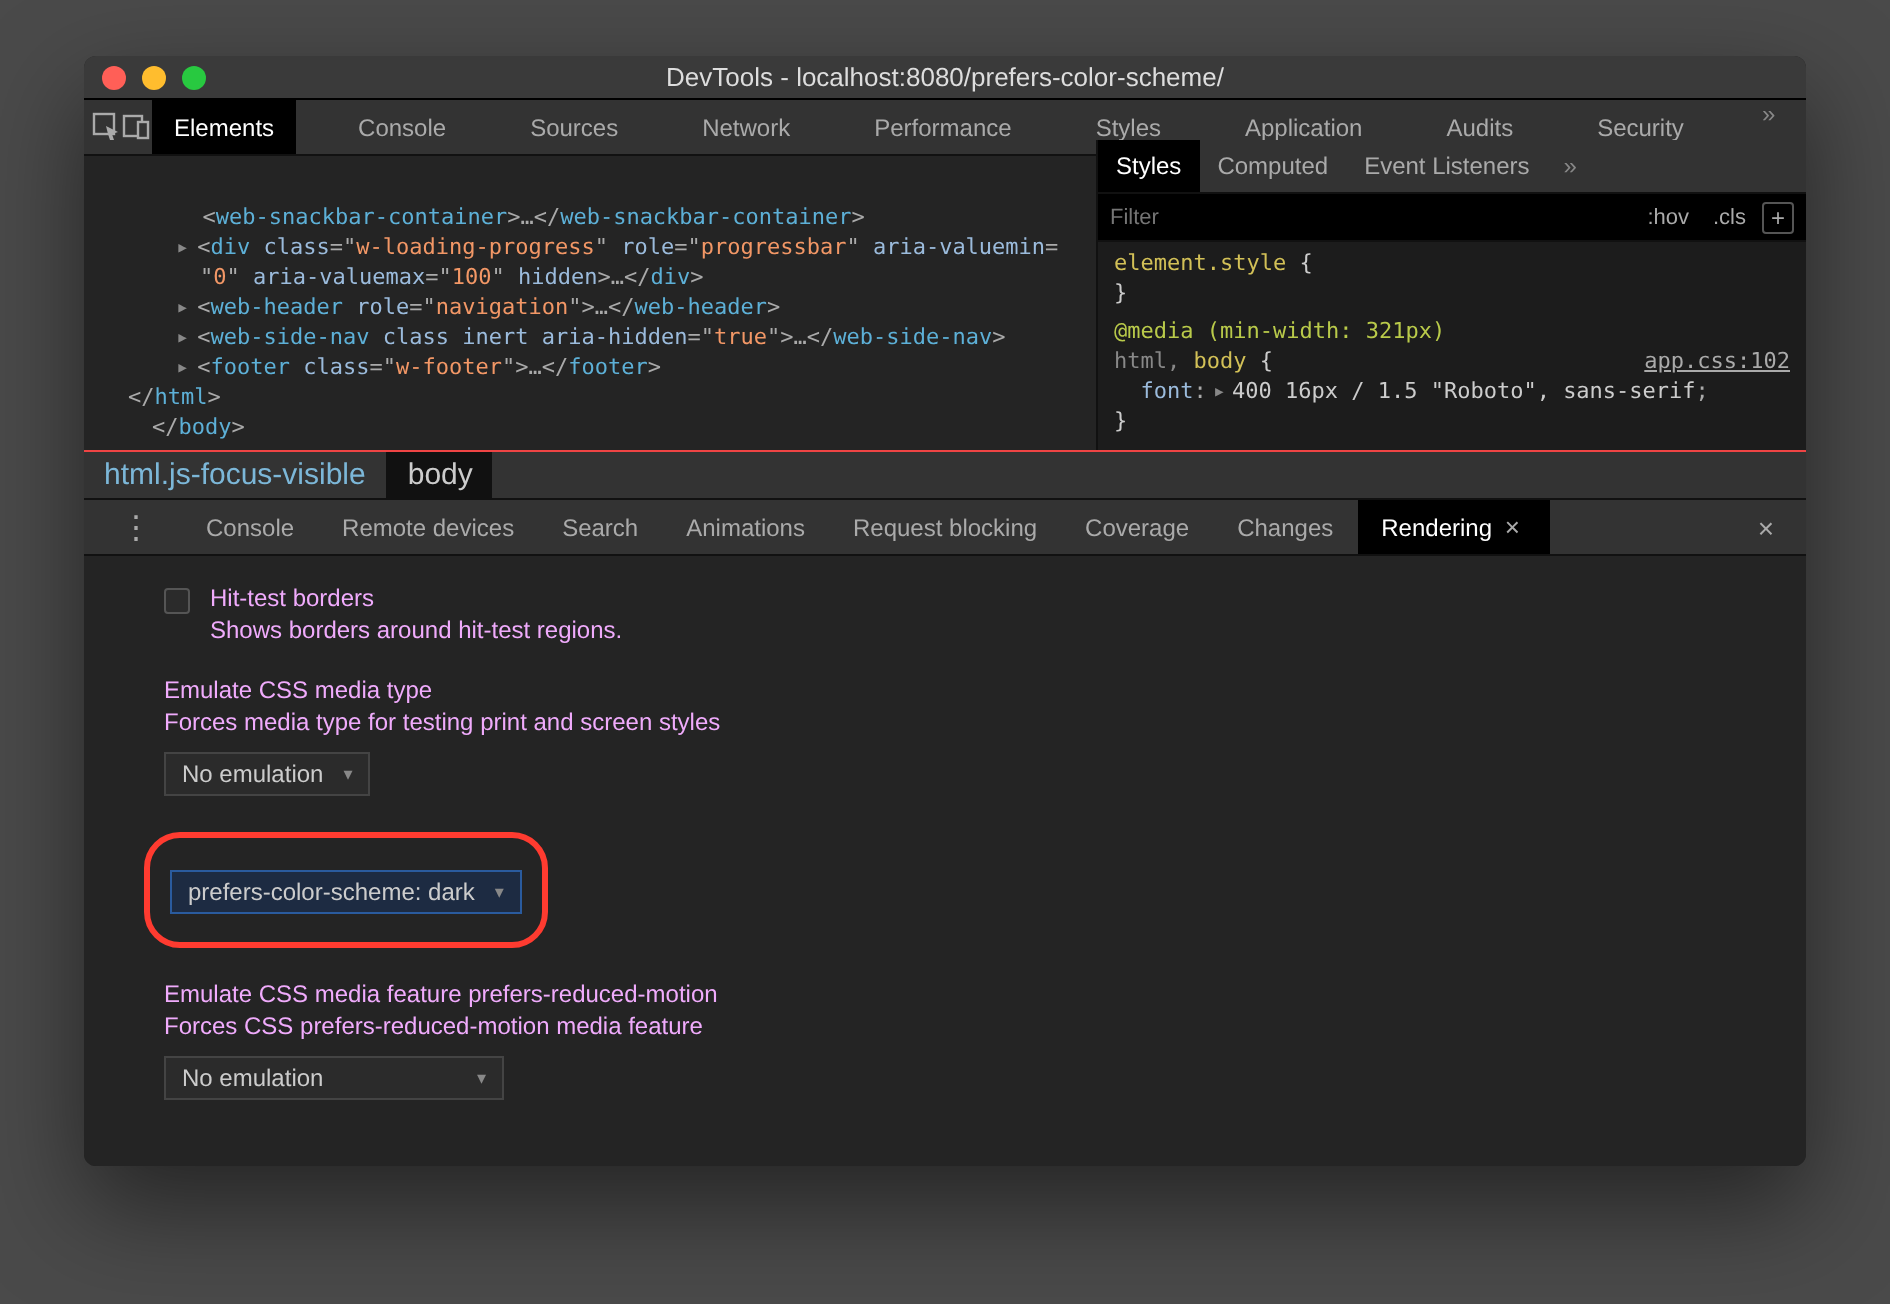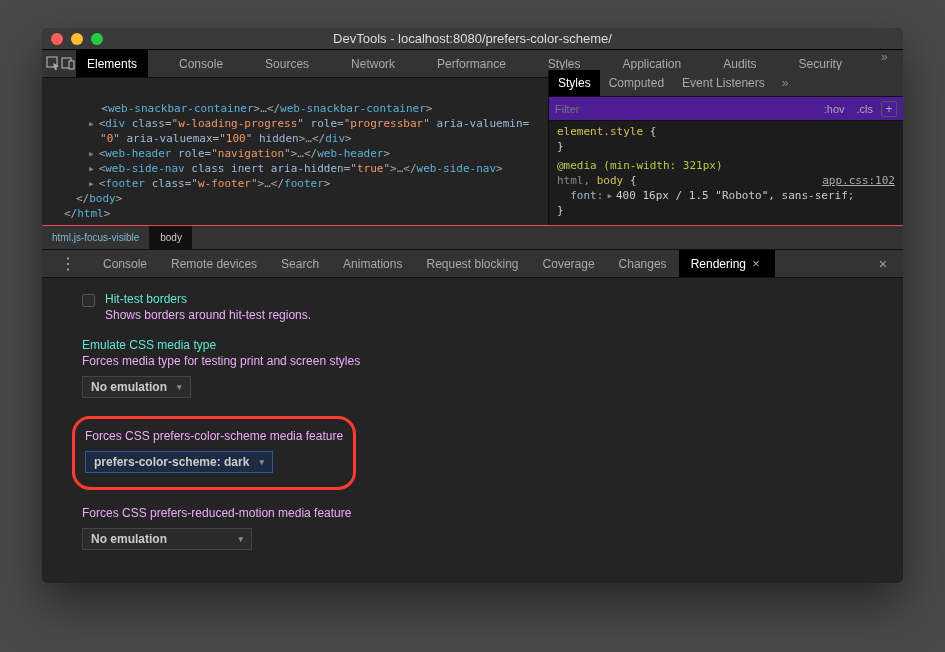--- a/index.html
+++ b/index.html
@@ -55,51 +55,51 @@
 .dom .tri::before{content:"▸"; color:#888; margin-right:4px;}
 .tag{color:#5db0d7}
 .attrn{color:#9bbbdc}
 .attrv{color:#f29766}
 .punct{color:#aaa}
 
 .side { width:355px; background:#1c1c1c; display:flex; flex-direction:column; border-left:1px solid #111;}
 .side-tabs{height:27px; background:#333; display:flex; align-items:center; border-bottom:1px solid #111; padding:0 0;}
 .side-tab{padding:0 9px; color:#aaa; font-size:12px; height:100%; display:flex; align-items:center;}
 .side-tab.active{background:#000; color:#fff;}
-.filterbar{height:24px; border-bottom:1px solid #111; display:flex; align-items:center; padding:0 6px; gap:4px; background:#4c1d95;}
+.filterbar{height:24px; border-bottom:1px solid #111; display:flex; align-items:center; padding:0 6px; gap:4px; background:#000000;}
 .filterbar input{flex:1; background:transparent; border:none; color:#888; font-size:11px; outline:none;}
 .fbtn{color:#aaa; font-size:11px; padding:0 4px;}
 .plus{border:1px solid #555; width:16px; height:16px; display:flex; align-items:center; justify-content:center; border-radius:2px; color:#aaa;}
 .styles{flex:1; padding:3px 8px; font-family:Menlo,Consolas,monospace; font-size:11px; line-height:15px; color:#ccc; overflow:hidden;}
 .styles .rule{margin-bottom:4px;}
 .sel{color:#d2c057}
 .brace{color:#ccc}
 .mq{color:#b9ca4a}
 .src{float:right; color:#aaa; text-decoration:underline; font-size:11px;}
 .prop{color:#9bbbdc}
 .val{color:#ccc}
 .valtri::before{content:"▸"; color:#888; margin:0 3px;}
 
 .crumbs{height:24px; background:#333; display:flex; align-items:center; border-bottom:1px solid #111;}
-.crumb{padding:0 10px; font-size:10px; color:#ccc; height:100%; display:flex; align-items:center;}
+.crumb{padding:0 10px; font-size:15px; color:#ccc; height:100%; display:flex; align-items:center;}
 .crumb.active{background:#111;}
 .crumb:not(.active){border-right:1px solid #111;}
 
 .drawer{flex:1; display:flex; flex-direction:column; background:#242424; overflow:hidden;}
 .drawer-tabs{height:28px; background:#333; display:flex; align-items:center; padding:0 8px; border-bottom:1px solid #111;}
 .dtab{padding:0 12px; color:#aaa; font-size:12px; height:100%; display:flex; align-items:center;}
 .dtab.active{background:#000; color:#fff;}
 .close-x{color:#aaa; font-size:13px; padding:0 3px;}
 .drawer-x{margin-left:auto; padding-right:8px; color:#aaa; font-size:14px;}
 
 .drawer-body{flex:1; padding:6px 18px 14px 14px; overflow:hidden; color:#bbb;}
 .section{margin:8px 0 16px 26px;}
-.section .title-t{color:#5eead4; font-size:12px;}
+.section .title-t{color:#f0abfc; font-size:12px;}
 .section .desc{color:#f0abfc; font-size:12px; margin-top:2px;}
-.select{display:inline-flex; align-items:center; border:1px solid #444; background:#2b2b2b; height:22px; padding:0 8px; margin-top:8px; font-size:12px; color:#ccc;font-weight:bold;}
+.select{display:inline-flex; align-items:center; border:1px solid #444; background:#2b2b2b; height:22px; padding:0 8px; margin-top:8px; font-size:12px; color:#ccc;}
 .select.blue{border:1px solid #2a5b9e; background:#1d2b42;}
 .select .dd{margin-left:10px; font-size:9px; color:#888;}
 .check-row{display:flex; align-items:flex-start; gap:10px;}
 .chk{width:13px; height:13px; border:1px solid #555; margin-top:2px; border-radius:2px; background:#2b2b2b;}
 .faint{color:#555; font-size:12px; margin-bottom:-7px; margin-left:26px;}
 .highlight{border:3.5px solid #ff3b30; border-radius:18px; padding:8px 10px 14px 10px; margin:2px 0 8px 16px; display:inline-block;}
 .highlight .section{margin:0 0 0 0;}
 svg{display:block}
 </style>
 </head>
@@ -145,22 +145,22 @@
   </div>
 
   <div class="split">
     <div class="dom">
       <div class="line" style="padding-left:36px">&nbsp;&nbsp;<span class="punct">&lt;</span><span class="tag">web-snackbar-container</span><span class="punct">&gt;…&lt;/</span><span class="tag">web-snackbar-container</span><span class="punct">&gt;</span></div>
       <div class="line" style="padding-left:36px"><span class="tri"></span><span class="punct">&lt;</span><span class="tag">div</span> <span class="attrn">class</span><span class="punct">="</span><span class="attrv">w-loading-progress</span><span class="punct">"</span> <span class="attrn">role</span><span class="punct">="</span><span class="attrv">progressbar</span><span class="punct">"</span> <span class="attrn">aria-valuemin</span><span class="punct">=</span></div>
       <div class="line" style="padding-left:48px"><span class="punct">"</span><span class="attrv">0</span><span class="punct">"</span> <span class="attrn">aria-valuemax</span><span class="punct">="</span><span class="attrv">100</span><span class="punct">"</span> <span class="attrn">hidden</span><span class="punct">&gt;…&lt;/</span><span class="tag">div</span><span class="punct">&gt;</span></div>
       <div class="line" style="padding-left:36px"><span class="tri"></span><span class="punct">&lt;</span><span class="tag">web-header</span> <span class="attrn">role</span><span class="punct">="</span><span class="attrv">navigation</span><span class="punct">"&gt;…&lt;/</span><span class="tag">web-header</span><span class="punct">&gt;</span></div>
       <div class="line" style="padding-left:36px"><span class="tri"></span><span class="punct">&lt;</span><span class="tag">web-side-nav</span> <span class="attrn">class</span> <span class="attrn">inert</span> <span class="attrn">aria-hidden</span><span class="punct">="</span><span class="attrv">true</span><span class="punct">"&gt;…&lt;/</span><span class="tag">web-side-nav</span><span class="punct">&gt;</span></div>
       <div class="line" style="padding-left:36px"><span class="tri"></span><span class="punct">&lt;</span><span class="tag">footer</span> <span class="attrn">class</span><span class="punct">="</span><span class="attrv">w-footer</span><span class="punct">"&gt;…&lt;/</span><span class="tag">footer</span><span class="punct">&gt;</span></div>
+      <div class="line" style="padding-left:12px"><span class="punct">&lt;/</span><span class="tag">html</span><span class="punct">&gt;</span></div>
       <div class="line" style="padding-left:24px"><span class="punct">&lt;/</span><span class="tag">body</span><span class="punct">&gt;</span></div>
-      <div class="line" style="padding-left:12px"><span class="punct">&lt;/</span><span class="tag">html</span><span class="punct">&gt;</span></div>
     </div>
 
     <div class="side">
       <div class="side-tabs">
         <div class="side-tab active">Styles</div>
         <div class="side-tab">Computed</div>
         <div class="side-tab">Event Listeners</div>
         <div class="chev">»</div>
       </div>
       <div class="filterbar">
@@ -217,29 +217,29 @@
         <div class="title-t">Emulate CSS media type</div>
         <div class="desc">Forces media type for testing print and screen styles</div>
         <div class="select">
             <span>No emulation</span>
             <span class="dd">▾</span>
           </div>
       </div>
 
       <div class="highlight">
         <div class="section">
-          <div class="desc">Forces CSS prefers-color-scheme media feature</div>
           <div class="select blue">
               <span>prefers-color-scheme: dark</span>
               <span class="dd">▾</span>
             </div>
         </div>
       </div>
 
       <div class="section">
+        <div class="title-t">Emulate CSS media feature prefers-reduced-motion</div>
         <div class="desc">Forces CSS prefers-reduced-motion media feature</div>
         <div class="select" style="min-width:170px">
             <span>No emulation</span>
             <span class="dd" style="margin-left:auto">▾</span>
           </div>
       </div>
     </div>
   </div>
 
 </div>

